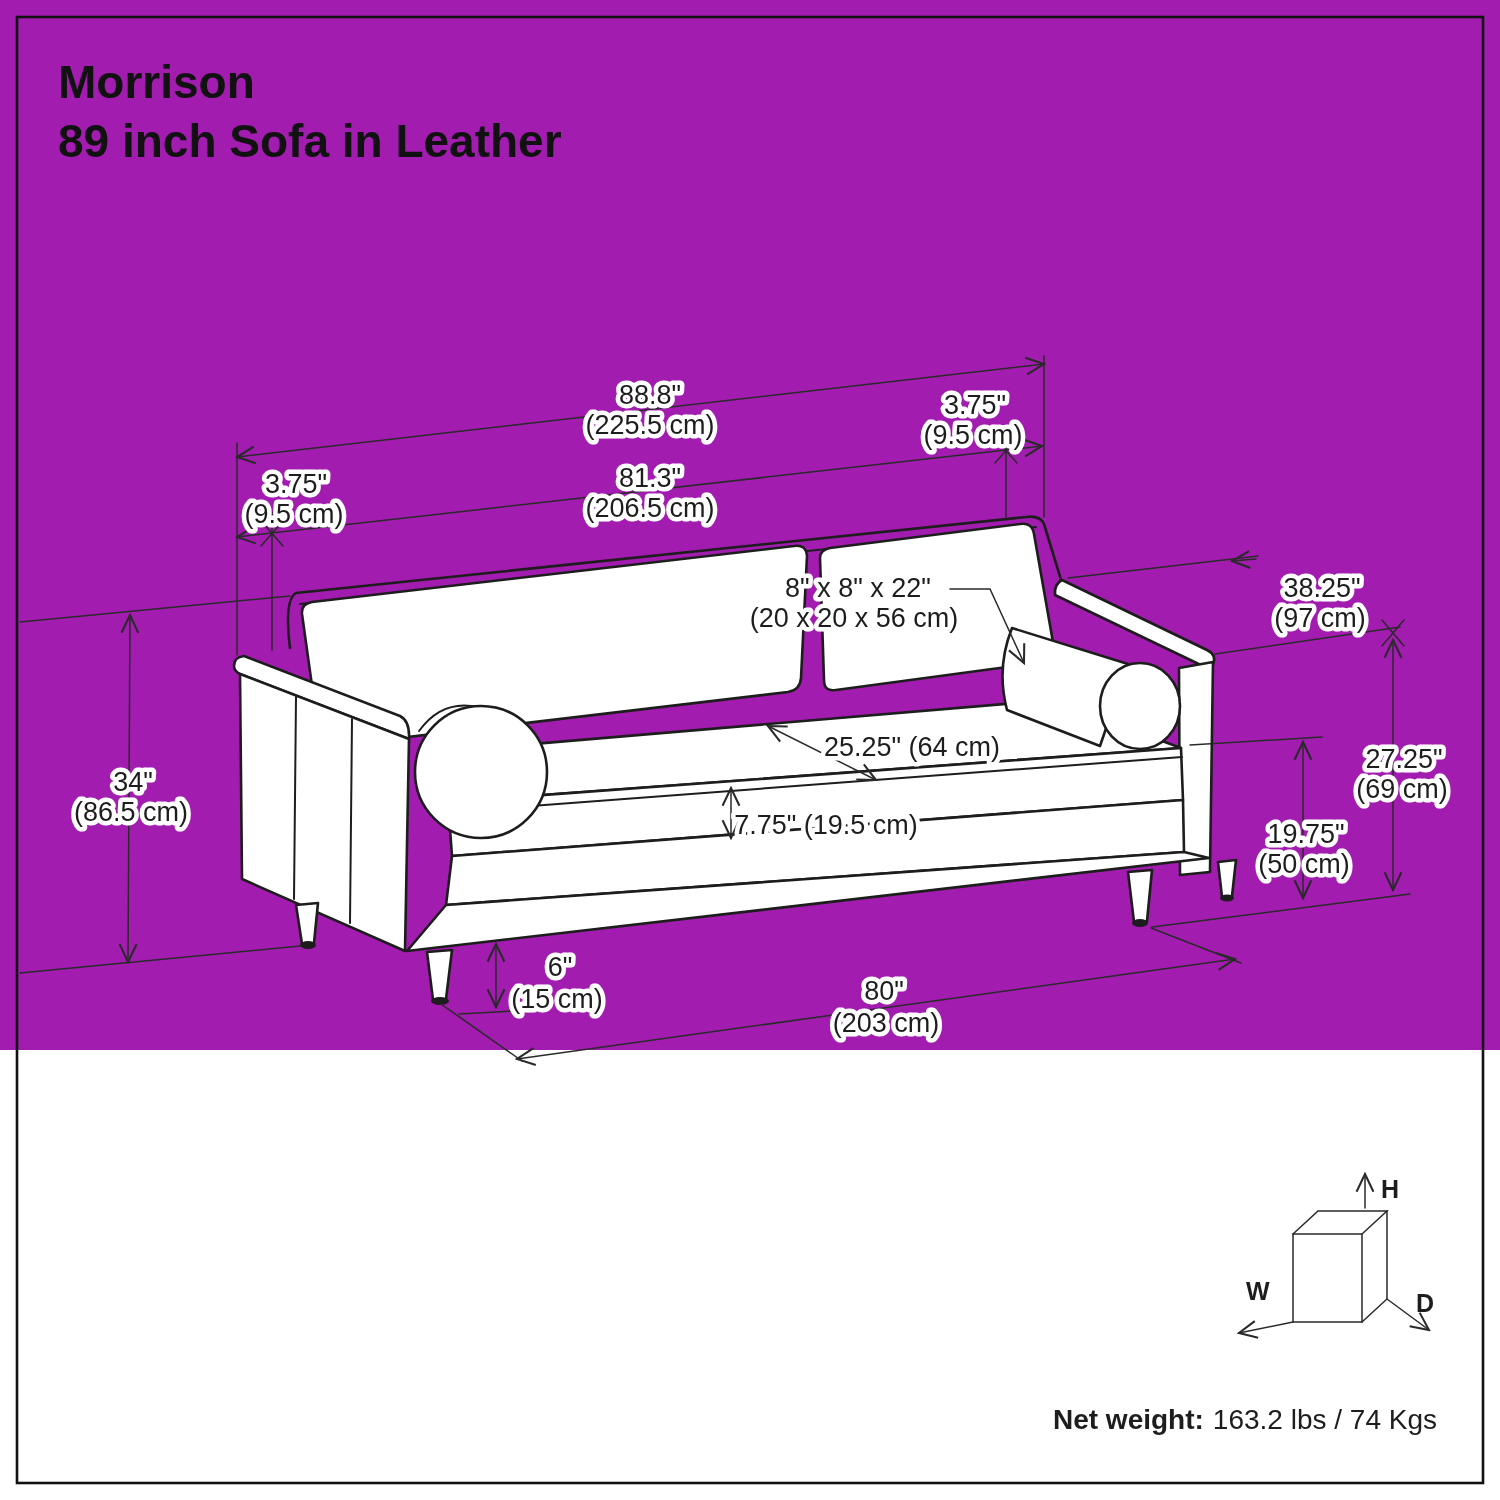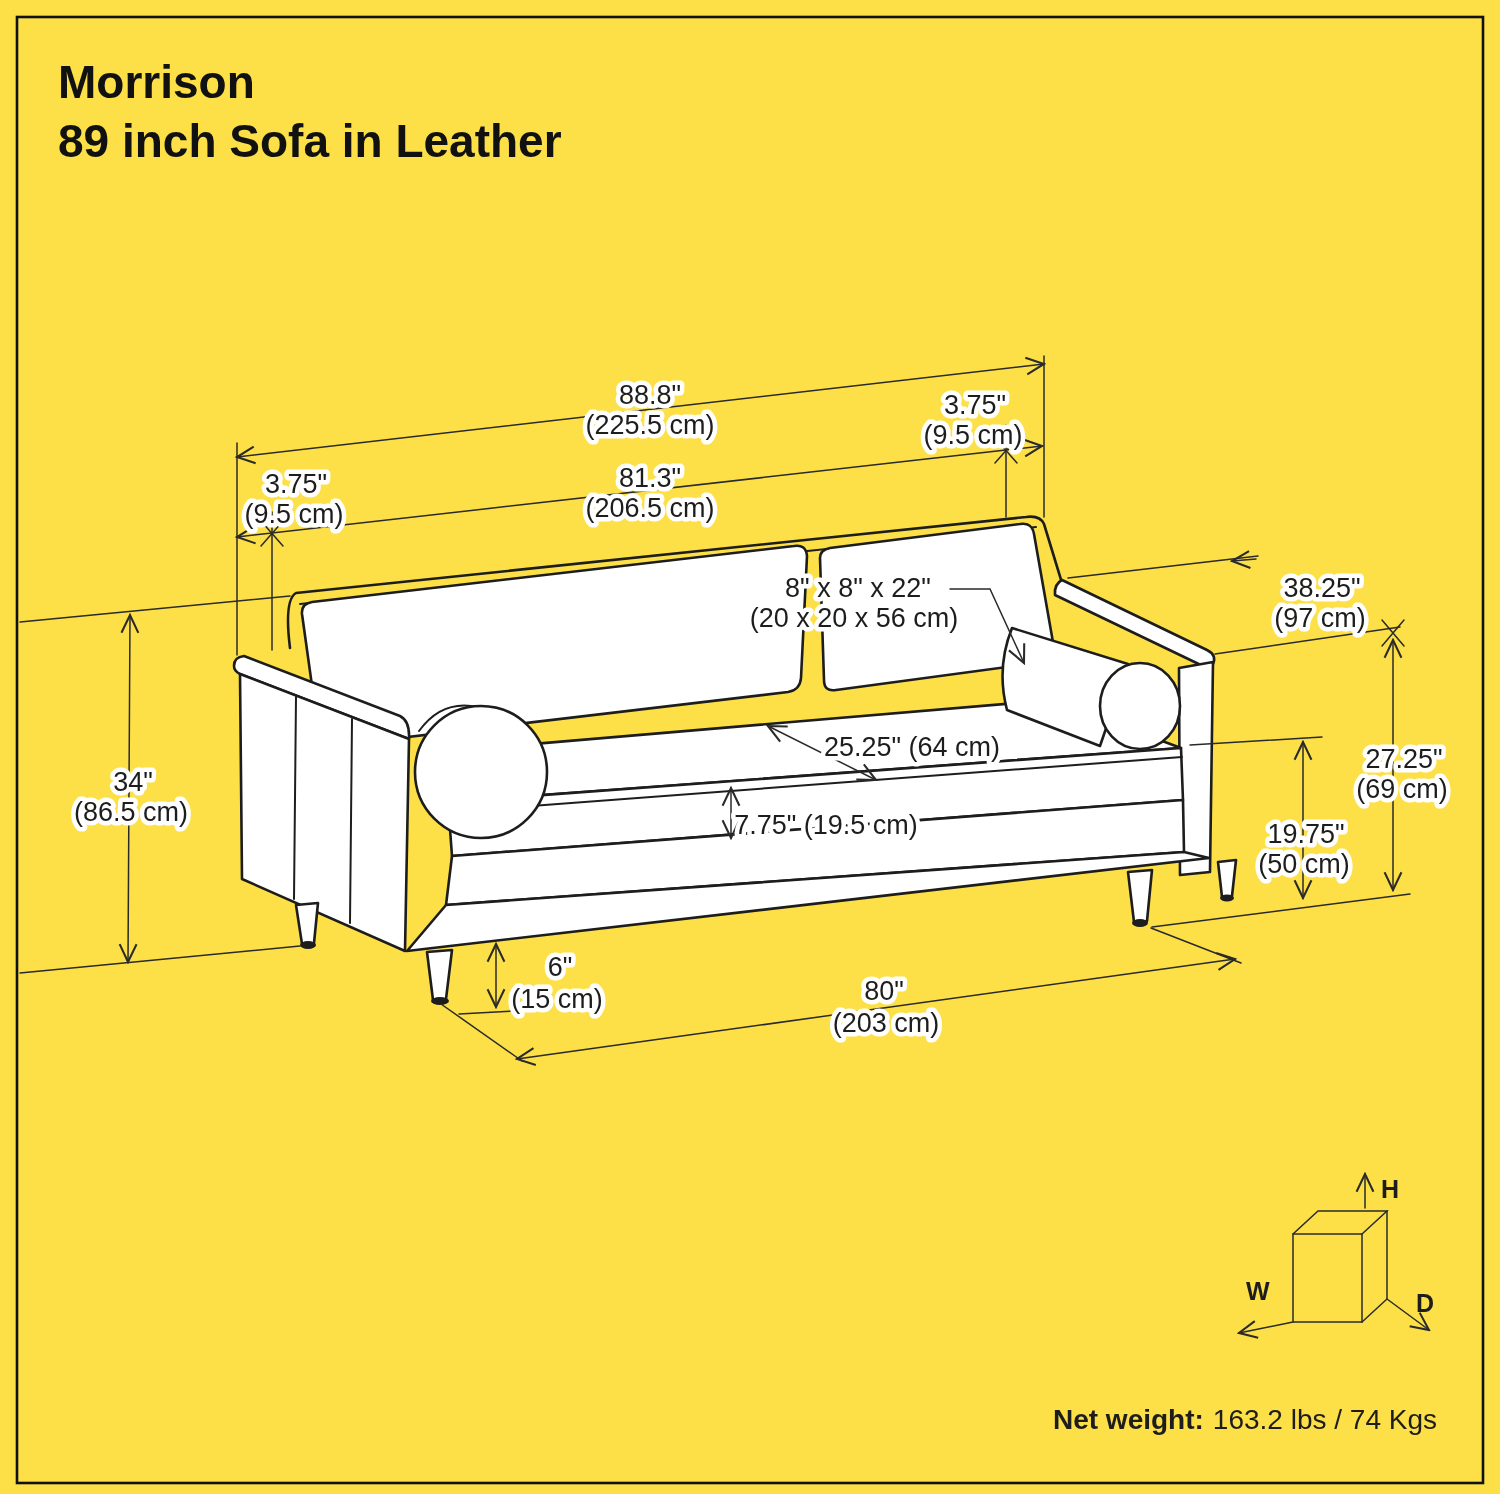--- a/index.html
+++ b/index.html
@@ -1,17 +1,17 @@
 <!DOCTYPE html>
 <html><head>
 <meta charset="utf-8">
 <style>
   html,body{margin:0;padding:0;background:#fff;}
   body{width:1500px;height:1500px;font-family:"Liberation Sans",sans-serif;}
-  #sheet{position:relative;width:1500px;height:1494px;background:#fde047;}
+  #sheet{position:relative;width:1500px;height:1050px;background:#a21caf;}
   svg{display:block;}
   .sofa-line{stroke:#1d1d1d;stroke-width:2.6;fill:none;stroke-linecap:round;stroke-linejoin:round;}
   .sofa-fill{stroke:#1d1d1d;stroke-width:2.6;fill:#ffffff;stroke-linecap:round;stroke-linejoin:round;}
   .thin{stroke-width:2;}
   .dim{stroke:#2a2a2a;stroke-width:1.5;fill:none;stroke-linecap:round;}
   .dimtext{font-size:27px;fill:#1d1d1d;text-anchor:middle;paint-order:stroke fill;stroke:#ffffff;stroke-width:9px;stroke-linejoin:round;font-weight:500;}
   .titletext{font-size:46px;font-weight:700;fill:#111111;}
   .axistext{font-size:25px;font-weight:700;fill:#1d1d1d;}
   .weighttext{font-size:28px;fill:#1d1d1d;}
   .foot{fill:#1d1d1d;stroke:none;}

